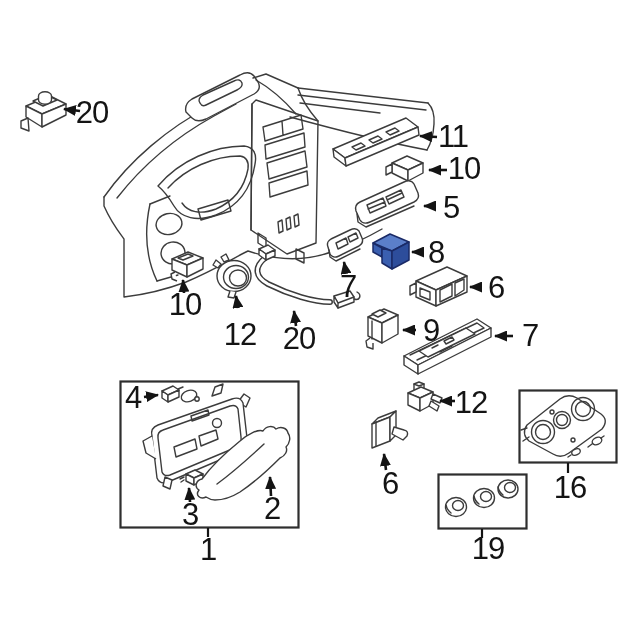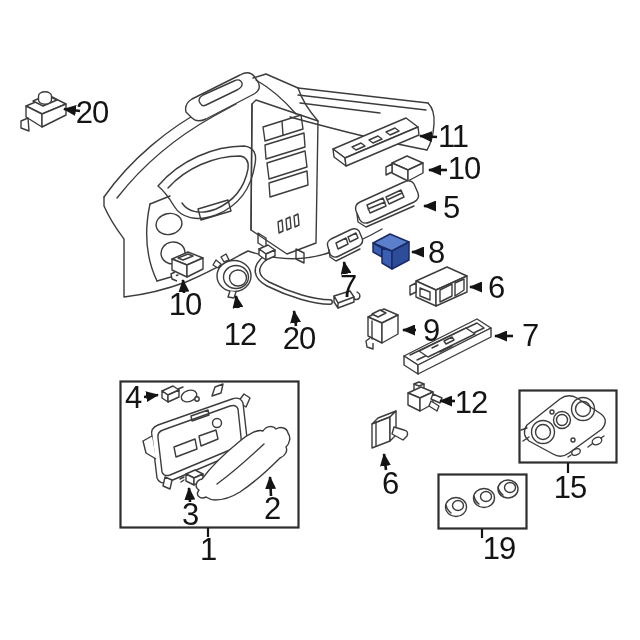--- a/index.html
+++ b/index.html
@@ -297,20 +297,20 @@
   <div class="num" style="left:133px;top:397px">4</div>
   <div class="num" style="left:451px;top:207px">5</div>
   <div class="num" style="left:496px;top:287px">6</div>
   <div class="num" style="left:348px;top:286px">7</div>
   <div class="num" style="left:436px;top:252px">8</div>
   <div class="num" style="left:431px;top:330px">9</div>
   <div class="num" style="left:464px;top:168px">10</div>
   <div class="num" style="left:453px;top:136px">11</div>
   <div class="num" style="left:240px;top:334px">12</div>
   <div class="num" style="left:185px;top:304px">10</div>
-  <div class="num" style="left:570px;top:487px">15</div>
+  <div class="num" style="left:570px;top:487px">16</div>
   <div class="num" style="left:530px;top:335px">7</div>
   <div class="num" style="left:471px;top:402px">12</div>
   <div class="num" style="left:390px;top:483px">6</div>
   <div class="num" style="left:299px;top:338px">20</div>
-  <div class="num" style="left:499px;top:548px">19</div>
+  <div class="num" style="left:488px;top:548px">19</div>
   <div class="num" style="left:92px;top:112px">20</div>
 </div>
 
 </body></html>

